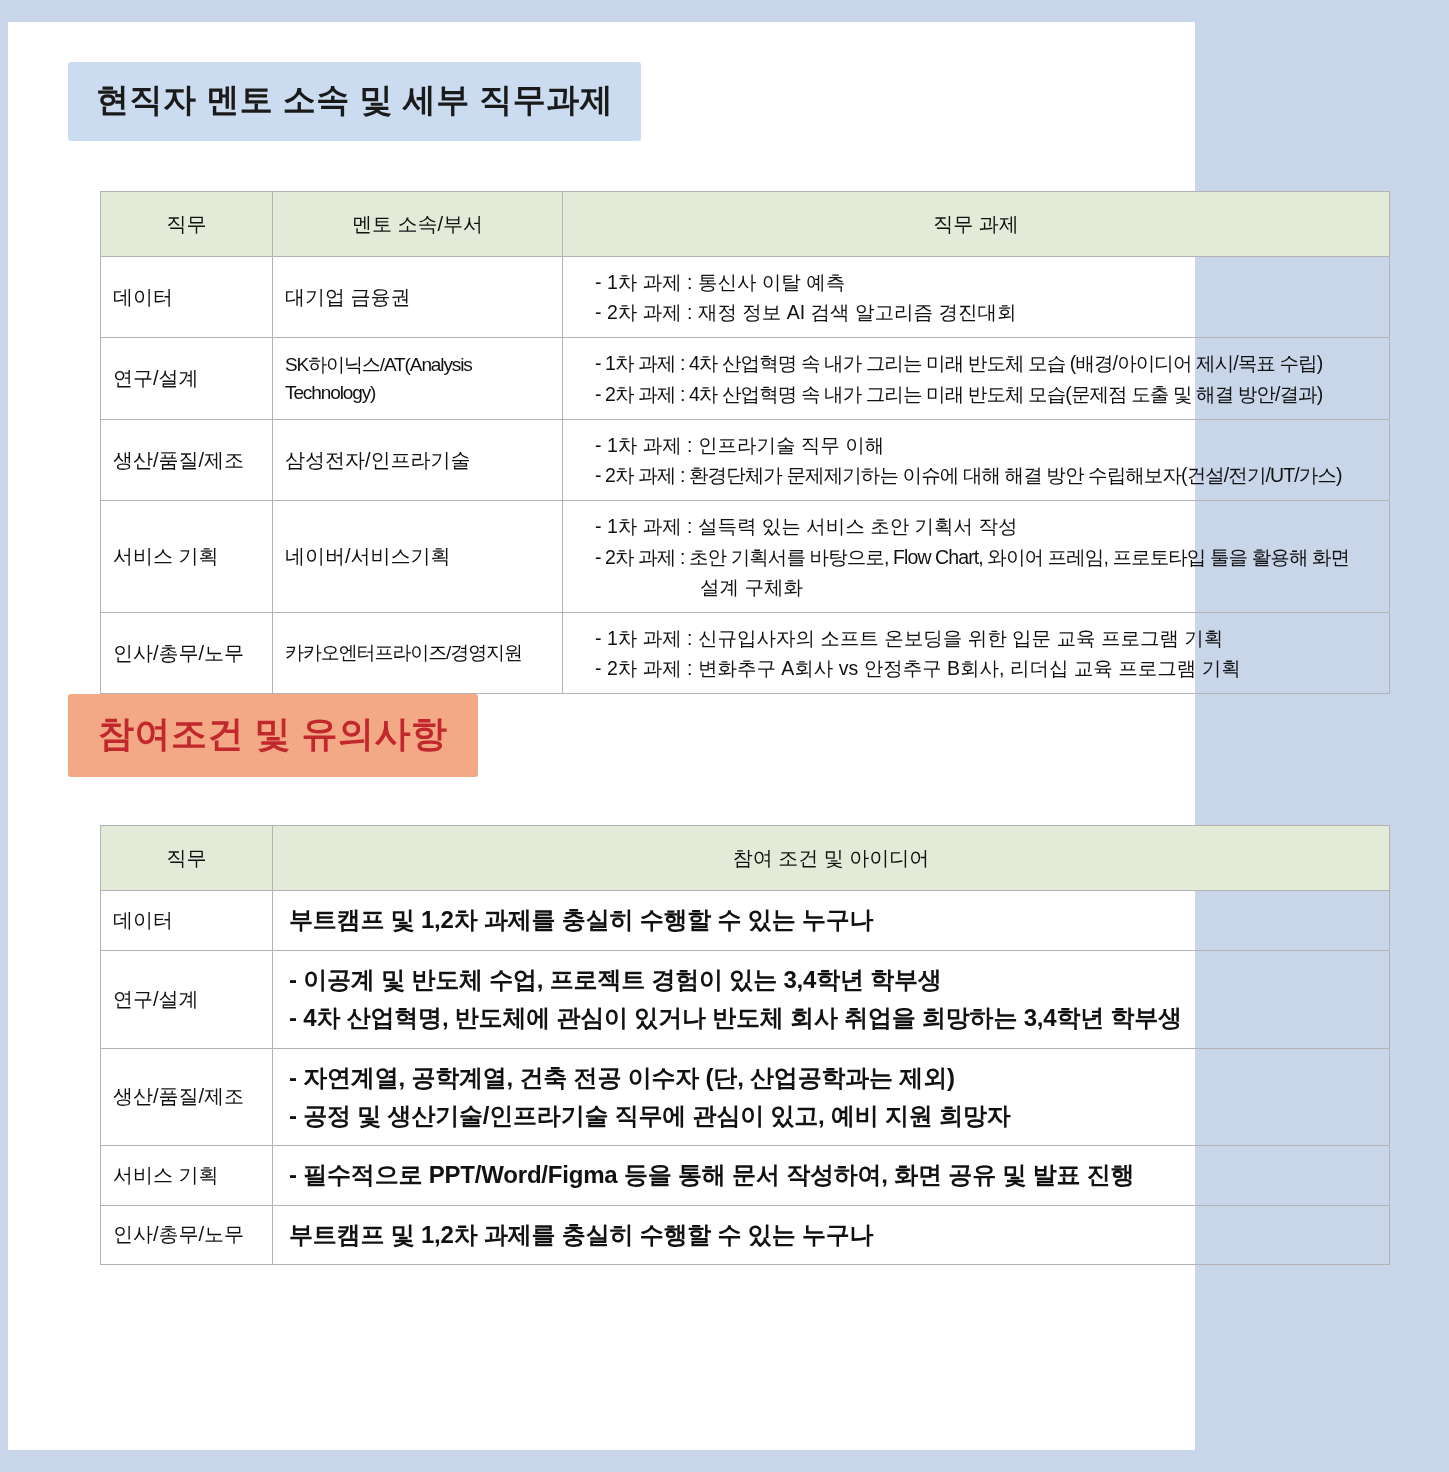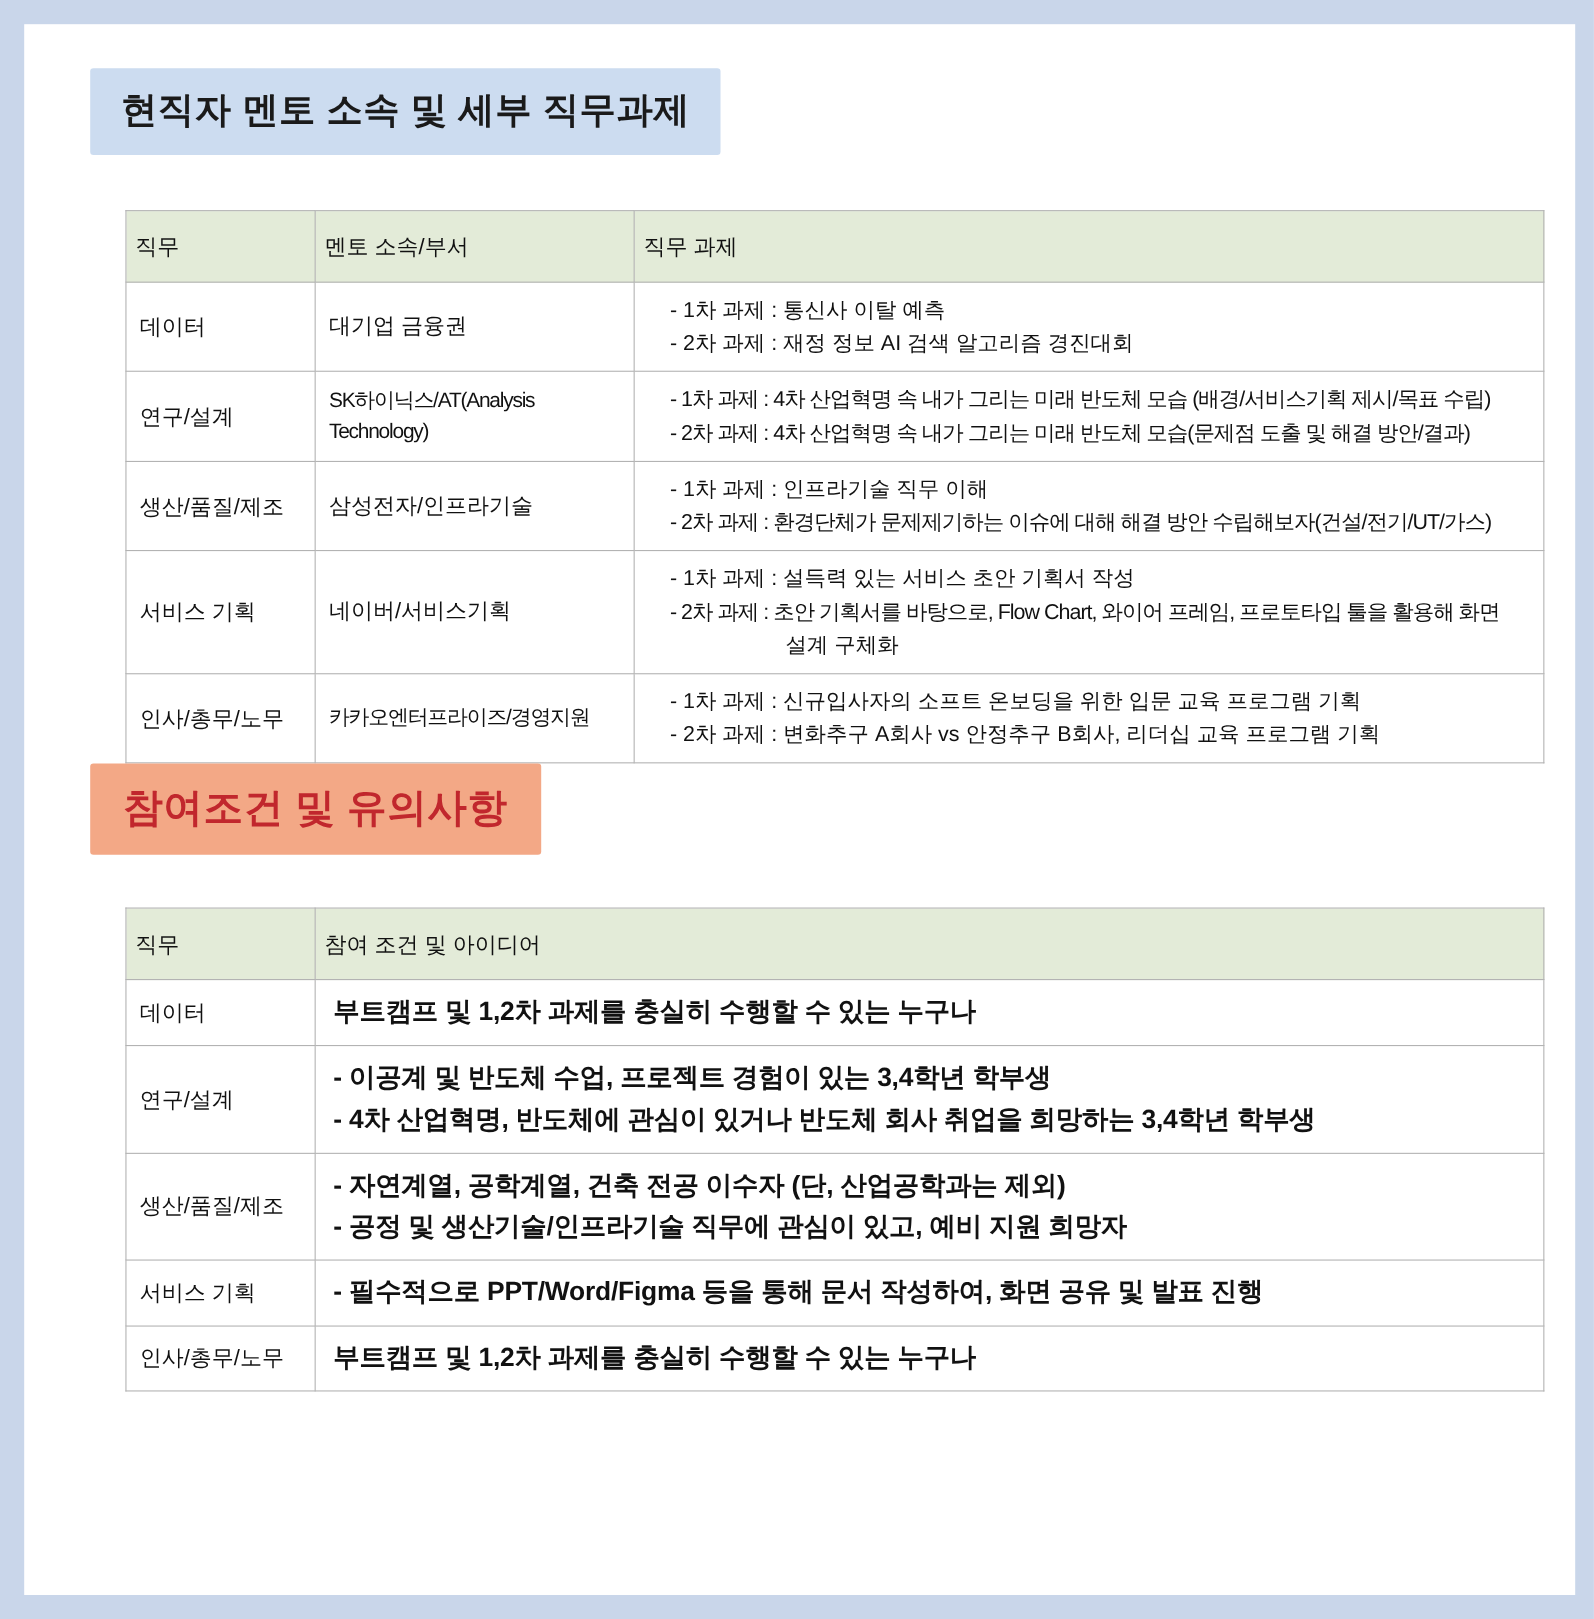--- a/index.html
+++ b/index.html
@@ -8,23 +8,23 @@
   }
   body {
     width: 1449px;
     height: 1472px;
     background: #c9d6ea;
     font-family: "Liberation Sans", sans-serif;
     overflow: hidden;
   }
   .page {
     position: absolute;
-    left: 22px;
+    left: 8px;
     top: 22px;
-    width: 1410px;
+    width: 1187px;
     height: 1428px;
     background: #ffffff;
     box-sizing: border-box;
   }
   .content {
     position: relative;
     padding: 0 60px;
   }
 
   
@@ -63,21 +63,21 @@
   th, td {
     border: 1px solid #b3b3b3;
     vertical-align: middle;
     padding: 10px 12px;
     color: #111;
   }
   thead th {
     background: #e3ebd8;
     font-size: 20px;
     font-weight: normal;
-    text-align: left;
+    text-align: center;
     padding: 12px 8px;
     height: 40px;
   }
   td.job {
     text-align: left;
     font-size: 20px;
     white-space: nowrap;
   }
   td.dept {
     font-size: 20px;
@@ -147,21 +147,21 @@
             <div class="line">- 2차 과제 : 재정 정보 AI 검색 알고리즘 경진대회</div>
           </td>
         </tr>
         <tr>
           <td class="job">연구/설계</td>
           <td class="dept narrow">
             <div>SK하이닉스/AT(Analysis</div>
             <div>Technology)</div>
           </td>
           <td class="tasks">
-            <div class="line tight">- 1차 과제 : 4차 산업혁명 속 내가 그리는 미래 반도체 모습 (배경/서비스기획 제시/목표 수립)</div>
+            <div class="line tight">- 1차 과제 : 4차 산업혁명 속 내가 그리는 미래 반도체 모습 (배경/아이디어 제시/목표 수립)</div>
             <div class="line tight">- 2차 과제 : 4차 산업혁명 속 내가 그리는 미래 반도체 모습(문제점 도출 및 해결 방안/결과)</div>
           </td>
         </tr>
         <tr>
           <td class="job">생산/품질/제조</td>
           <td class="dept">삼성전자/인프라기술</td>
           <td class="tasks">
             <div class="line">- 1차 과제 : 인프라기술 직무 이해</div>
             <div class="line tight">- 2차 과제 : 환경단체가 문제제기하는 이슈에 대해 해결 방안 수립해보자(건설/전기/UT/가스)</div>
           </td>

